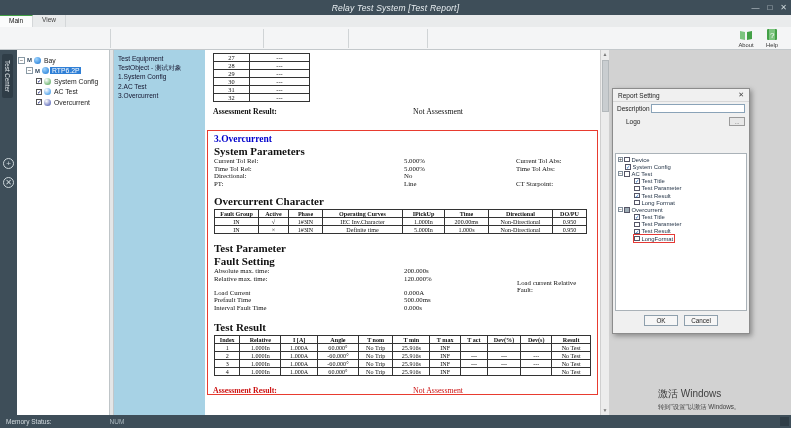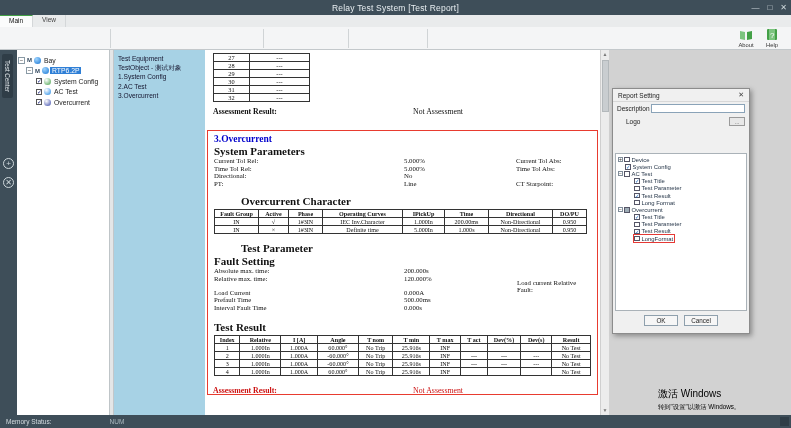--- a/index.html
+++ b/index.html
@@ -2,21 +2,21 @@
 <html><head>
 <meta charset="utf-8">
 <style>
   html,body{margin:0;padding:0;background:#888;}
   *{box-sizing:border-box;}
   #app{position:relative;width:791px;height:428px;background:#d2d2d2;overflow:hidden;
        font-family:"Liberation Sans",sans-serif;-webkit-font-smoothing:antialiased;}
   
   .titlebar{position:absolute;left:0;top:0;width:791px;height:15px;background:#3e4e59;
             display:flex;align-items:center;justify-content:center;}
-  .titlebar .title{color:#e8eef1;font-size:8.5px;letter-spacing:.2px;}
+  .titlebar .title{color:#e8eef1;font-size:8.5px;letter-spacing:.2px;font-style:italic;}
   .win-controls{position:absolute;right:4px;top:0;height:15px;display:flex;align-items:center;gap:8px;}
   .win-controls span{color:#cfd8dc;font-size:8px;line-height:15px;cursor:default;}
   
   .ribbon{position:absolute;left:0;top:15px;width:791px;height:35px;background:#f4f5f6;border-bottom:1px solid #c3c8cb;}
   .tabrow{position:absolute;left:0;top:0;height:12px;width:100%;background:#e9ebec;display:flex;}
   .tab{padding:1px 9px;font-size:6.5px;color:#444;border-right:1px solid #d4d7d9;}
   .tab.active{background:#fbfcfc;color:#111;border-top:1px solid #43a047;}
   .toolbar{position:absolute;left:2px;top:12px;height:23px;right:0;display:flex;align-items:stretch;}
   .tb-group{display:flex;align-items:center;margin-top:37px;}
   .tb-sep{width:1px;background:#d0d4d6;margin:2px 3px;}
@@ -57,21 +57,21 @@
   .ptab td.c1{width:36px;} .ptab td.c2{width:60px;}
   .assess{position:absolute;left:8px;top:57px;width:382px;font-size:7.8px;font-weight:bold;}
   .assess .aval{position:absolute;left:200px;font-weight:normal;}
   .redbox{position:absolute;left:2px;top:80px;width:391px;height:265px;border:1.5px solid #e83b2f;
           padding:3px 6px;overflow:hidden;}
   .rb-h1{font-size:9.5px;font-weight:bold;color:#0000cc;}
   .rb-h2{font-size:8px;font-weight:bold;}
   .rb-h3{font-size:11px;font-weight:bold;margin-top:1px;}
   .prow{display:grid;grid-template-columns:190px 112px 1fr;font-size:6.8px;line-height:7.6px;}
   .frow{display:grid;grid-template-columns:190px 1fr;font-size:6.8px;line-height:7.6px;}
-  .gap6{margin-top:6px;} .gap8{margin-top:8px;margin-left:27px;}
+  .gap6{margin-top:6px;} .gap8{margin-top:8px;}
   .rtab{font-size:6.1px;margin-top:2px;}
   .rtab th,.rtab td{border:1px solid #333;text-align:center;padding:0 1px;height:8px;font-weight:normal;}
   .rtab th{font-weight:bold;}
   .sidenote{position:absolute;right:10px;top:148px;width:70px;font-size:6.8px;line-height:7.4px;}
   .assess-bot{position:absolute;left:8px;top:336px;width:382px;font-size:7.8px;font-weight:bold;color:#cc1111;}
   .assess-bot .aval{position:absolute;left:200px;font-weight:normal;color:#cc1111;}
   
   .vscroll{position:absolute;left:600px;top:0;width:9px;height:100%;background:#ececec;border-left:1px solid #cfcfcf;}
   .varrow{height:9px;text-align:center;font-size:5px;color:#777;line-height:9px;}
   .vthumb{position:absolute;left:1px;top:10px;width:7px;height:52px;background:#c9cdd0;border:1px solid #b3b8bb;}
@@ -93,21 +93,21 @@
           color:#333;margin-right:1px;flex:none;background:#fff;}
   .dt-chk{width:5.5px;height:5.5px;border:1px solid #556;background:#fff;margin-right:2px;flex:none;
           font-size:5.5px;line-height:4.5px;text-align:center;color:#1565c0;}
   .dt-chk.partial{background:#9eacb6;}
   .dt-lb{color:#243447;font-size:5.9px;}
   .dt-row.hl{outline:1.5px solid #e53935;outline-offset:0px;width:40px;}
   .dlg-btns{position:absolute;bottom:7px;left:0;width:100%;display:flex;justify-content:center;gap:6px;}
   .dlg-btn{width:34px;height:11px;background:#f6f6f6;border:1px solid #8fa0ad;font-size:6.3px;
            text-align:center;line-height:10px;color:#222;}
   
-  .watermark{position:absolute;left:658px;top:337px;color:#000000;}
+  .watermark{position:absolute;left:658px;top:337px;color:#404040;}
   .wm1{font-size:10px;} .wm2{font-size:6.3px;margin-top:2px;}
   .statusbar{position:absolute;left:0;bottom:0;width:791px;height:13px;background:#3e4e59;
              display:flex;align-items:center;color:#d5dde1;font-size:6.5px;}
   .sb-left{margin-left:6px;} .sb-mid{margin-left:58px;color:#aebbc2;}
   .sb-grip{margin-left:auto;margin-right:2px;width:9px;height:9px;background:#2f3d47;}
 </style>
 </head>
 <body>
 
 <div id="app">

